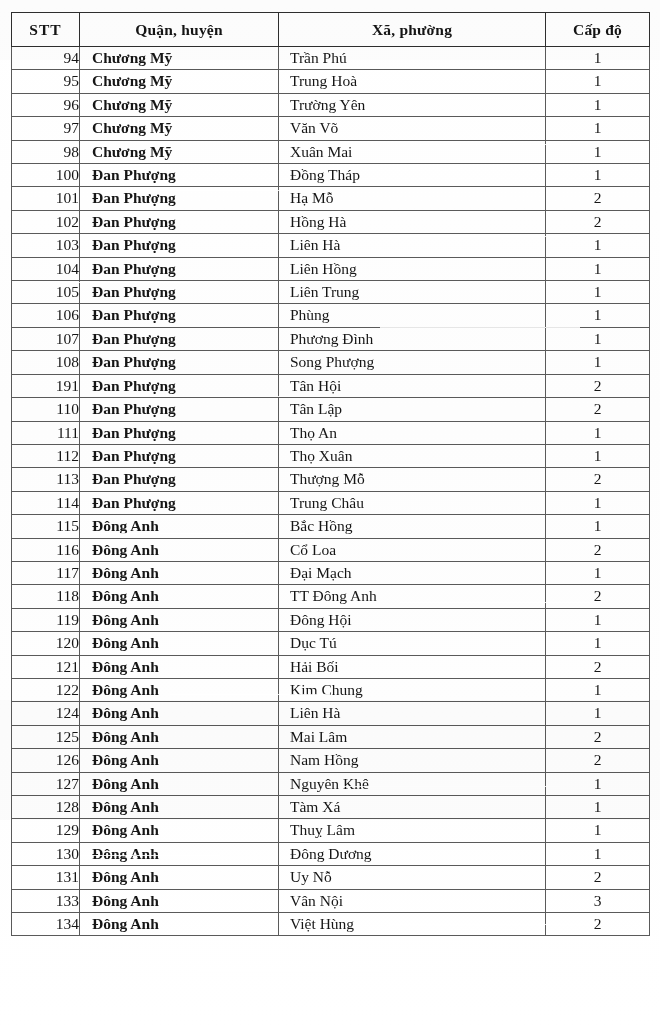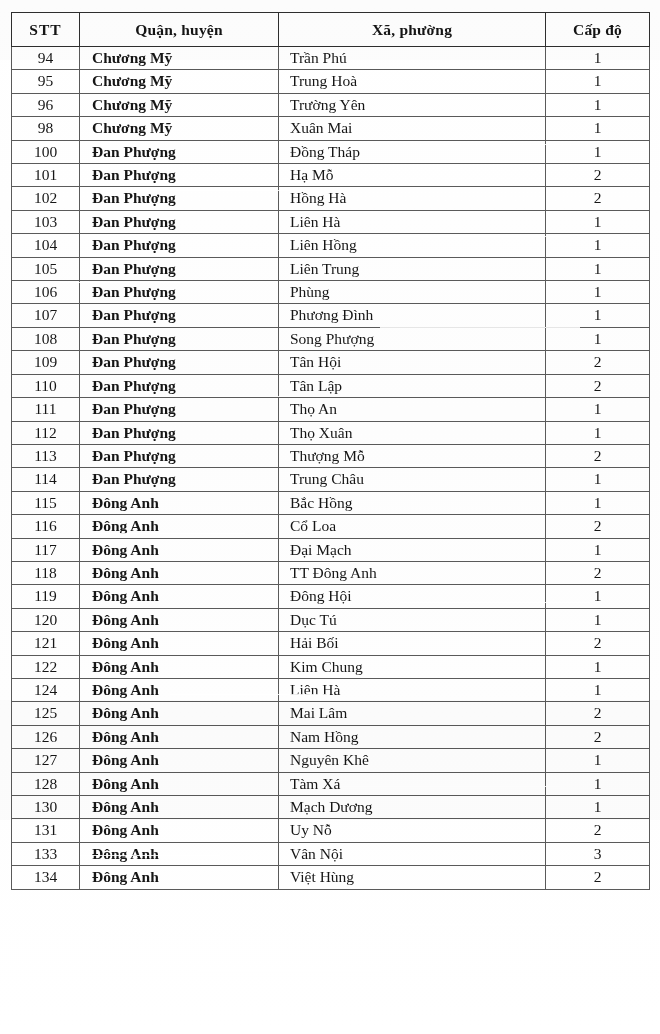--- a/index.html
+++ b/index.html
@@ -61,21 +61,21 @@
   thead th.h-stt { letter-spacing: 1px; }
 
   tbody td {
     height: 22.4px;
     line-height: 22.4px;
     font-size: 15.5px;
     border-color: #5a5a5a;
   }
 
   td.stt {
-    text-align: center;
+    text-align: right;
   }
   td.dist {
     text-align: left;
     padding-left: 12px;
     font-weight: bold;
   }
   td.ward {
     text-align: left;
     padding-left: 11px;
   }
@@ -140,20 +140,26 @@
           <td class="ward">Trung Hoà</td>
           <td class="level">1</td>
         </tr>
         <tr>
           <td class="stt">96</td>
           <td class="dist">Chương Mỹ</td>
           <td class="ward">Trường Yên</td>
           <td class="level">1</td>
         </tr>
         <tr>
+          <td class="stt">97</td>
+          <td class="dist">Chương Mỹ</td>
+          <td class="ward">Văn Võ</td>
+          <td class="level">1</td>
+        </tr>
+        <tr>
           <td class="stt">98</td>
           <td class="dist">Chương Mỹ</td>
           <td class="ward">Xuân Mai</td>
           <td class="level">1</td>
         </tr>
         <tr>
           <td class="stt">100</td>
           <td class="dist">Đan Phượng</td>
           <td class="ward">Đồng Tháp</td>
           <td class="level">1</td>
@@ -200,21 +206,21 @@
           <td class="ward">Phương Đình</td>
           <td class="level">1</td>
         </tr>
         <tr>
           <td class="stt">108</td>
           <td class="dist">Đan Phượng</td>
           <td class="ward">Song Phượng</td>
           <td class="level">1</td>
         </tr>
         <tr>
-          <td class="stt">109</td>
+          <td class="stt">191</td>
           <td class="dist">Đan Phượng</td>
           <td class="ward">Tân Hội</td>
           <td class="level">2</td>
         </tr>
         <tr>
           <td class="stt">110</td>
           <td class="dist">Đan Phượng</td>
           <td class="ward">Tân Lập</td>
           <td class="level">2</td>
         </tr>
@@ -314,23 +320,29 @@
           <td class="ward">Nguyên Khê</td>
           <td class="level">1</td>
         </tr>
         <tr>
           <td class="stt">128</td>
           <td class="dist">Đông Anh</td>
           <td class="ward">Tàm Xá</td>
           <td class="level">1</td>
         </tr>
         <tr>
+          <td class="stt">129</td>
+          <td class="dist">Đông Anh</td>
+          <td class="ward">Thuỵ Lâm</td>
+          <td class="level">1</td>
+        </tr>
+        <tr>
           <td class="stt">130</td>
           <td class="dist">Đông Anh</td>
-          <td class="ward">Mạch Dương</td>
+          <td class="ward">Đông Dương</td>
           <td class="level">1</td>
         </tr>
         <tr>
           <td class="stt">131</td>
           <td class="dist">Đông Anh</td>
           <td class="ward">Uy Nỗ</td>
           <td class="level">2</td>
         </tr>
         <tr>
           <td class="stt">133</td>

